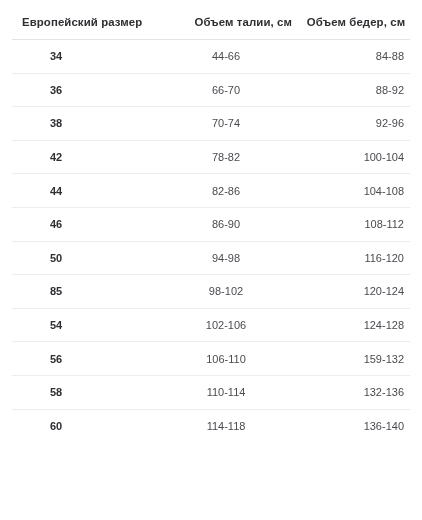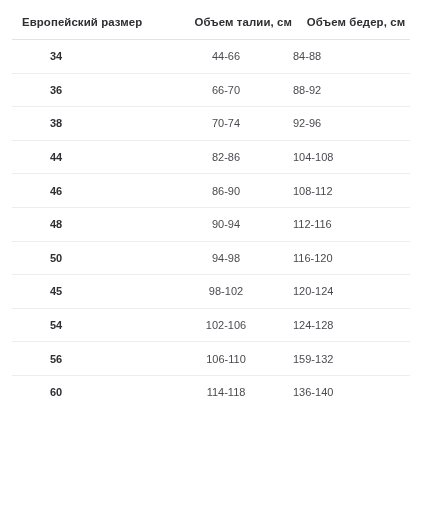--- a/index.html
+++ b/index.html
@@ -64,21 +64,21 @@
     text-align: center;
     font-weight: bold;
     color: #2f2f33;
     padding-right: 68px;
   }
   .size-table tbody td.v1 {
     text-align: center;
     padding-right: 8px;
   }
   .size-table tbody td.v2 {
-    text-align: left;
+    text-align: right;
     padding-right: 6px;
   }
 </style>
 </head>
 <body>
 
 <div class="page">
   <table class="size-table">
     <colgroup>
       <col class="c0">
@@ -102,54 +102,59 @@
           <td class="v0">36</td>
           <td class="v1">66-70</td>
           <td class="v2">88-92</td>
         </tr>
         <tr>
           <td class="v0">38</td>
           <td class="v1">70-74</td>
           <td class="v2">92-96</td>
         </tr>
         <tr>
+          <td class="v0">42</td>
+          <td class="v1">78-82</td>
+          <td class="v2">100-104</td>
+        </tr>
+        <tr>
           <td class="v0">44</td>
           <td class="v1">82-86</td>
           <td class="v2">104-108</td>
         </tr>
         <tr>
           <td class="v0">46</td>
           <td class="v1">86-90</td>
           <td class="v2">108-112</td>
         </tr>
         <tr>
-          <td class="v0">48</td>
-          <td class="v1">90-94</td>
-          <td class="v2">112-116</td>
-        </tr>
-        <tr>
           <td class="v0">50</td>
           <td class="v1">94-98</td>
           <td class="v2">116-120</td>
         </tr>
         <tr>
-          <td class="v0">45</td>
+          <td class="v0">85</td>
           <td class="v1">98-102</td>
           <td class="v2">120-124</td>
         </tr>
         <tr>
           <td class="v0">54</td>
           <td class="v1">102-106</td>
           <td class="v2">124-128</td>
         </tr>
         <tr>
           <td class="v0">56</td>
           <td class="v1">106-110</td>
           <td class="v2">159-132</td>
         </tr>
         <tr>
+          <td class="v0">58</td>
+          <td class="v1">110-114</td>
+          <td class="v2">132-136</td>
+        </tr>
+        <tr>
           <td class="v0">60</td>
           <td class="v1">114-118</td>
           <td class="v2">136-140</td>
         </tr>
       </tbody>
   </table>
 </div>
 
 </body></html>

